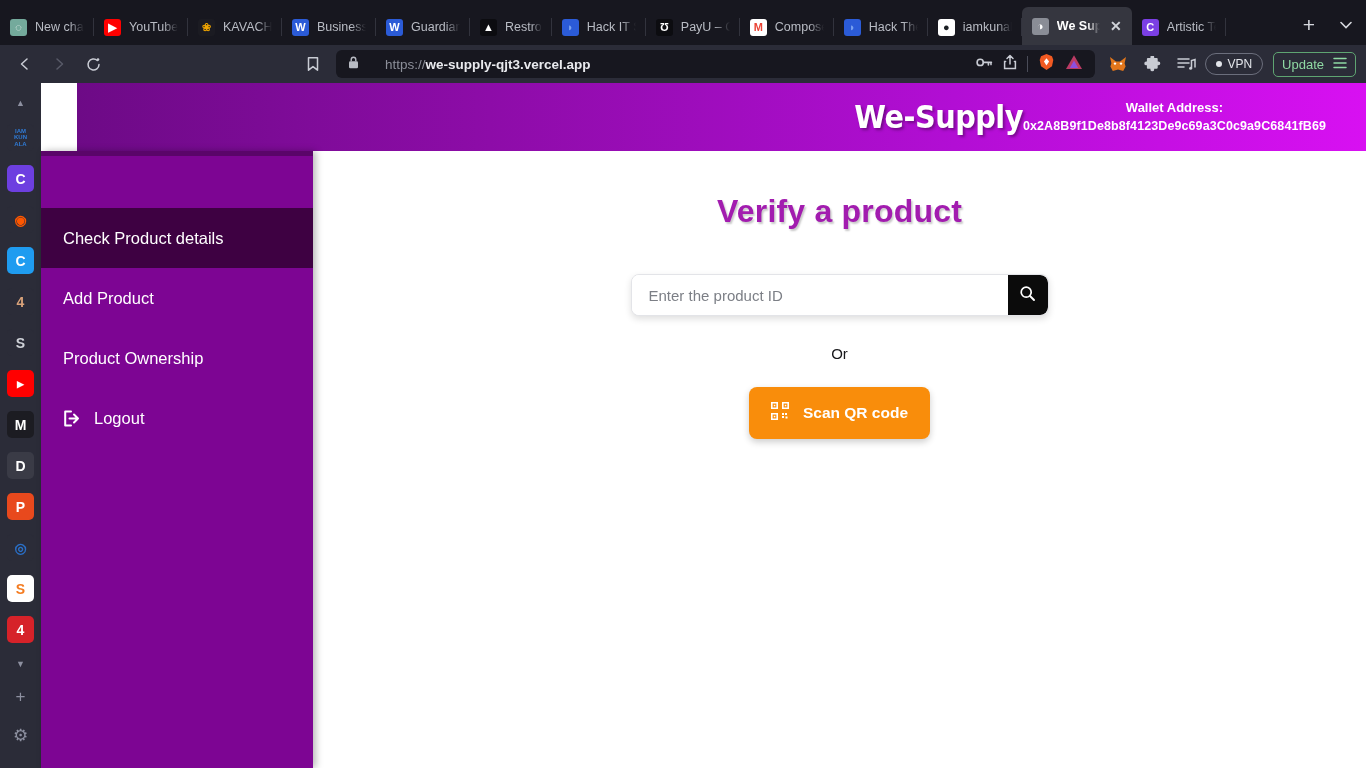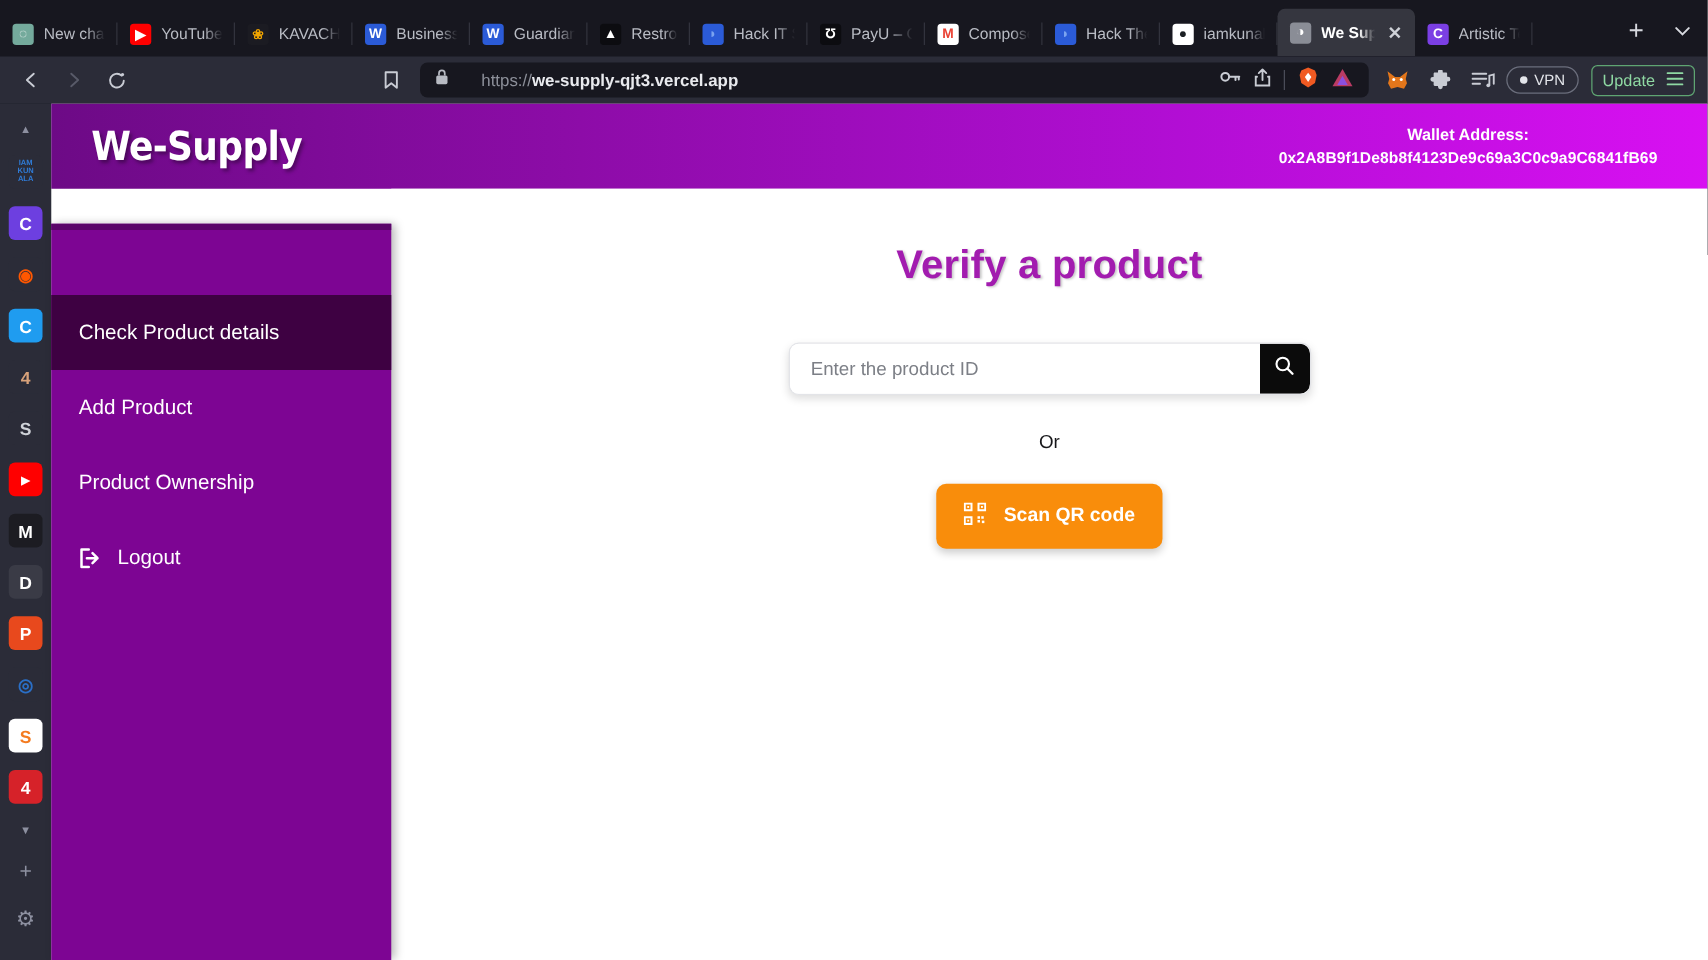--- a/index.html
+++ b/index.html
@@ -99,39 +99,39 @@
     font-size:14px; font-weight:bold; color:#fff; overflow:hidden; flex:0 0 27px;
   }
   .railarrow { color:#8d90a0; font-size:10px; margin:4px 0; }
 
   
   .page { flex:1; display:flex; flex-direction:column; background:#fff; min-width:0; }
 
   .apphead {
     height:68px; flex:0 0 68px;
     background:linear-gradient(90deg,#6d0a86 0%,#8d0ca8 32%,#b20ed4 68%,#d810f2 100%);
-    display:flex; align-items:center; justify-content:space-between;
-    padding:0 40px 0 32px; color:#fff;
+    display:flex; align-items:center; justify-content:flex-end;
+    padding:0 40px 0 32px; color:#fff;margin-left:36px;
   }
   .logo {
     font-family:"DejaVu Sans", sans-serif; font-weight:bold; font-size:32px;
     letter-spacing:-0.5px; color:#fff; text-shadow:2px 2px 3px rgba(0,0,0,.35);
     font-stretch:condensed;
   }
   .wallet { text-align:center; line-height:1.45; }
   .wallet .wlabel { font-size:13px; font-weight:bold; }
   .wallet .waddr  { font-size:12.5px; font-weight:bold; letter-spacing:.1px; }
 
   .body { flex:1; display:flex; min-height:0; }
 
   .sidebar {
     width:272px; flex:0 0 272px; background:#7d0593;
     border-top:5px solid #5a0569;
     box-shadow:3px 0 7px rgba(0,0,0,.28);
-    z-index:3; position:relative;margin-top:28px;
+    z-index:3; position:relative;
   }
   .navitem {
     height:60px; display:flex; align-items:center; padding:0 22px; gap:12px;
     color:#fff; font-size:16.5px;
   }
   .navitem.active { background:#3e0142; }
   .navitem.spacer-top { height:52px; }
   .logout-icon { font-size:17px; display:flex; align-items:center; }
 
   .content {

